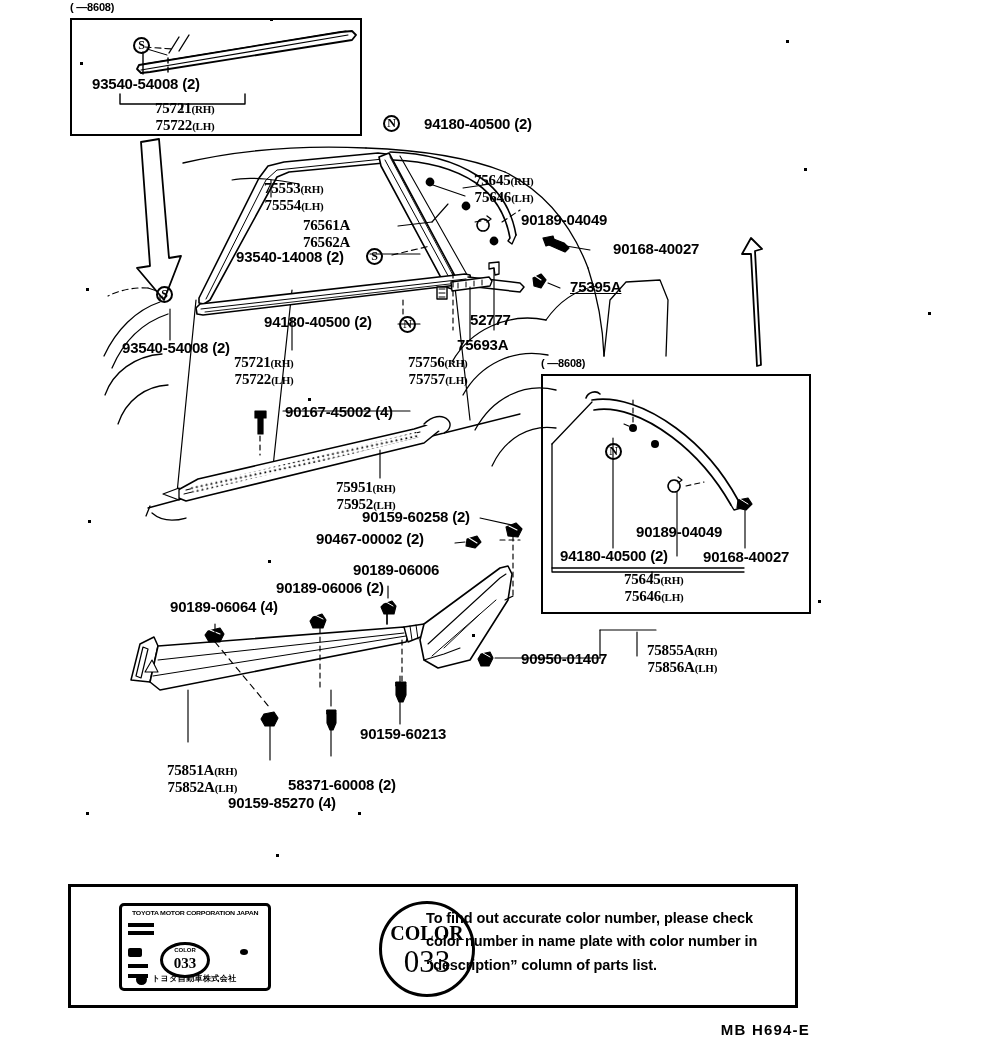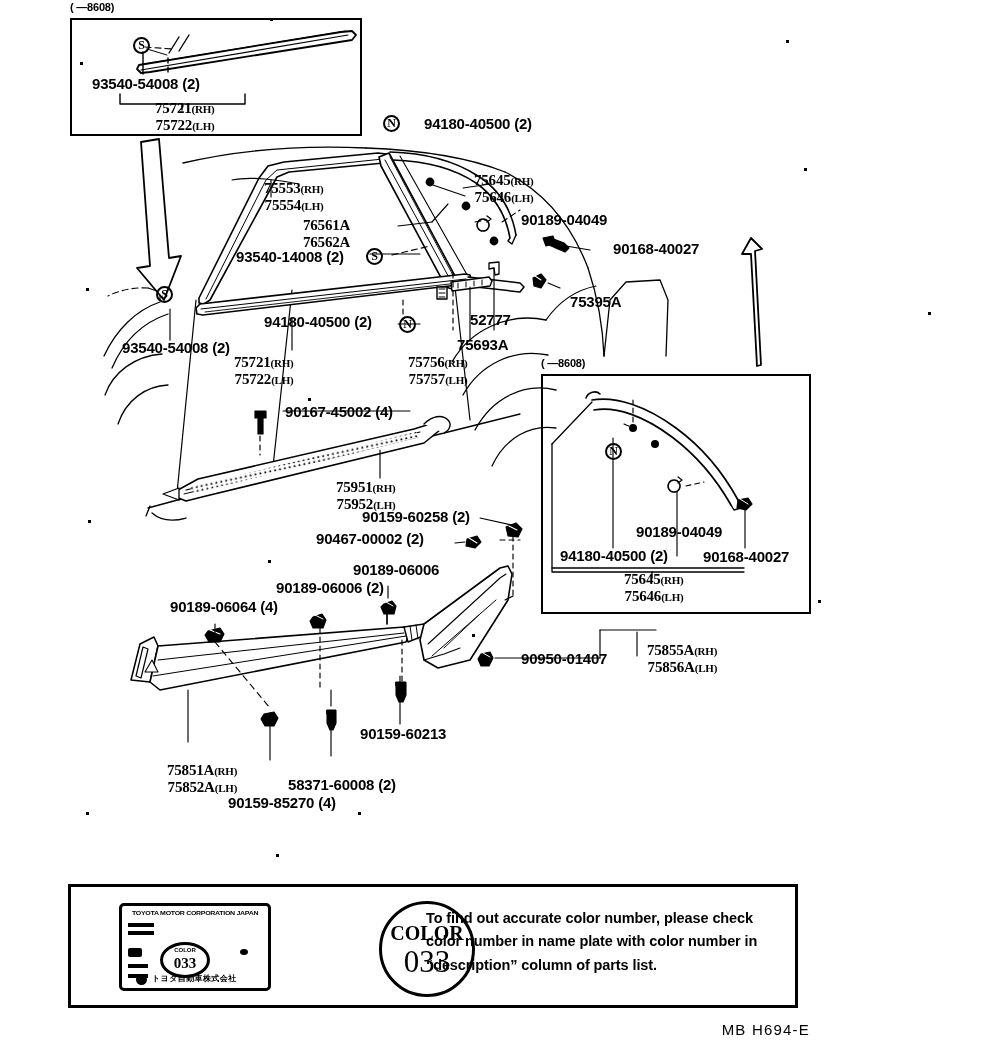--- a/index.html
+++ b/index.html
@@ -158,21 +158,21 @@
     width: 340px;
     font-size: 14.5px;
     font-weight: bold;
     line-height: 1.62;
     letter-spacing: -0.1px;
   }
   #footer {
     position: absolute;
     right: 198px; bottom: 18px;
     font-size: 15px;
-    font-weight: normal;
+    font-weight: bold;
     letter-spacing: 1.2px;
     text-align: center;
   }
   .insetbox {
     position: absolute;
     border: 2.5px solid #000;
     box-sizing: border-box;
     background: transparent;
   }
 </style>
@@ -497,21 +497,21 @@
   <div class="lbl" style="left:613px; top:241px;">90168-40027</div>
 
   <div class="stack" style="left:303px; top:217px;">
     <div><span>76561A</span></div>
     <div><span>76562A</span></div>
   </div>
 
   <div class="lbl" style="left:236px; top:249px;">93540-14008 (2)</div>
   <div class="csym" style="left:366px; top:248px;">S</div>
 
-  <div class="lbl" style="left:570px; top:294px;">75395A</div>
+  <div class="lbl" style="left:570px; top:279px;text-decoration:underline;">75395A</div>
   <div class="lbl" style="left:470px; top:312px;">52777</div>
   <div class="lbl" style="left:457px; top:337px;">75693A</div>
 
   <div class="csym" style="left:156px; top:286px;">S</div>
   <div class="lbl" style="left:122px; top:340px;">93540-54008 (2)</div>
 
   <div class="lbl" style="left:264px; top:314px;">94180-40500 (2)</div>
   <div class="csym" style="left:399px; top:316px;">N</div>
 
   <div class="stack" style="left:234px; top:354px;">

